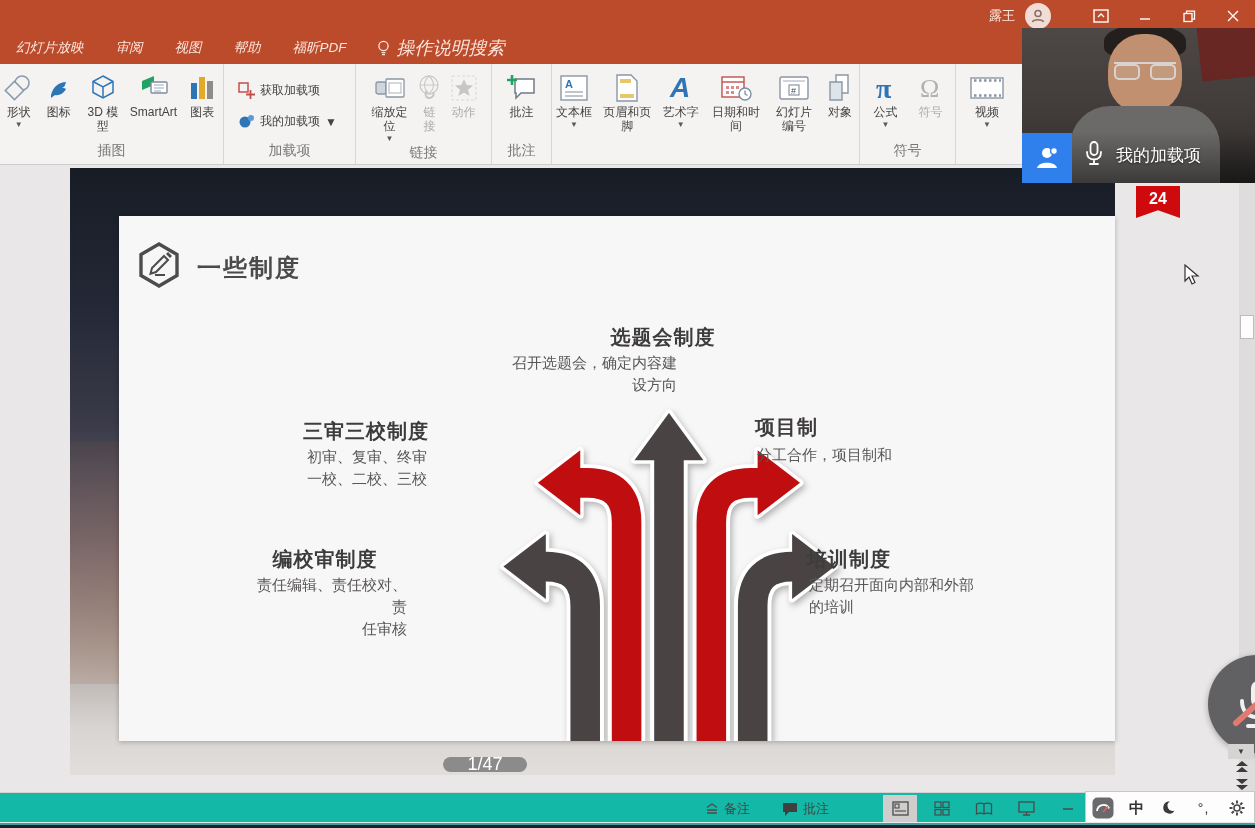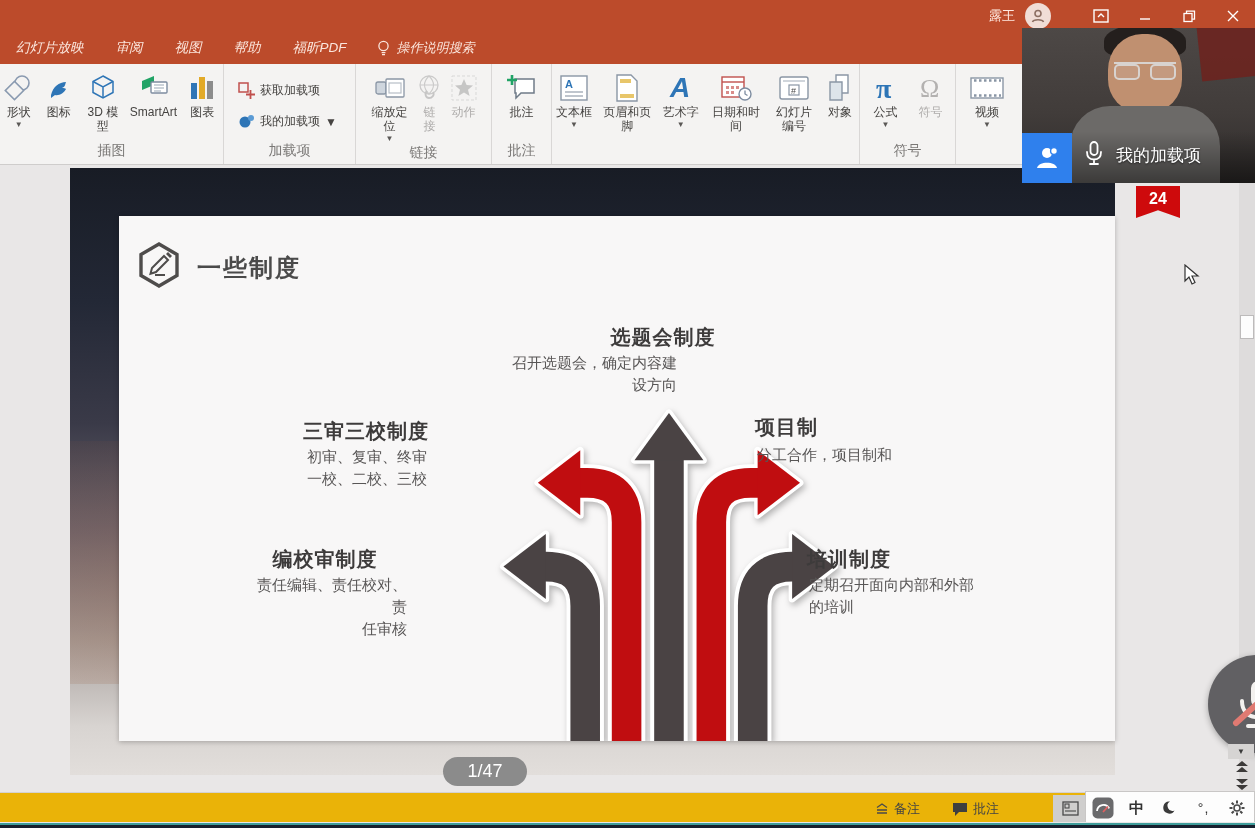--- a/index.html
+++ b/index.html
@@ -9,21 +9,21 @@
 
   
   .titlebar { position:absolute; left:0; top:0; width:1255px; height:32px; background:#bc4b2b; }
   .tb-title { position:absolute; left:0; right:420px; top:8px; text-align:center; color:#fff; font-size:14px; }
   .tb-right { position:absolute; right:0; top:0; height:32px; display:flex; align-items:center; }
   .tb-user { color:#ffe9e1; font-size:13px; margin-right:10px; }
   .tb-avatar { width:26px; height:26px; border-radius:50%; background:#f0ddd6; display:flex; align-items:center; justify-content:center; margin-right:28px; }
   .tb-btn { width:44px; height:32px; display:flex; align-items:center; justify-content:center; color:#fff; }
   .menubar { position:absolute; left:0; top:32px; width:1255px; height:32px; background:#bc4b2b; display:flex; align-items:center;font-style:italic; }
   .mtab { color:#fbe6dd; font-size:13.5px; padding:0 16px; height:32px; line-height:32px; }
-  .tellme { display:flex; align-items:center; gap:7px; color:#fbe6dd; font-size:13px; margin-left:14px; }
+  .tellme { display:flex; align-items:center; gap:7px; color:#fbe6dd; font-size:18px; margin-left:14px; }
 
   
   .ribbon { position:absolute; left:0; top:64px; width:1255px; height:101px; background:#f4f3f2; border-bottom:1px solid #cfcdcc; display:flex; }
   .rgroup { position:relative; height:100%; border-right:1px solid #d9d7d6; display:flex; flex-direction:column; }
   .rbuttons { flex:1; display:flex; align-items:flex-start; justify-content:center; padding-top:6px; gap:2px; }
   .rlabel { text-align:center; font-size:14px; color:#7a7876; padding-bottom:4px; }
   .rbtn { display:flex; flex-direction:column; align-items:center; text-align:center; padding:1px 3px; }
   .rbtn .ric { height:34px; display:flex; align-items:center; justify-content:center; }
   .rbtn .rlb { font-size:12px; color:#454341; line-height:14px; white-space:pre-line; }
   .rbtn .caret { font-size:8px; color:#5a5856; line-height:8px; margin-top:2px; }
@@ -40,21 +40,21 @@
   .slide-glow { position:absolute; left:0; top:45%; width:45%; height:40%; background:radial-gradient(ellipse at 30% 60%, rgba(150,90,60,.35), rgba(0,0,0,0)); }
   .card { position:absolute; left:49px; top:48px; width:996px; height:525px; background:#f8f7f7; box-shadow:0 1px 5px rgba(0,0,0,.25); }
 
   .slide-title-row { position:absolute; left:16px; top:25px; display:flex; align-items:center; gap:14px; }
   .slide-title { font-size:24px; font-weight:bold; color:#4a4a4a; letter-spacing:2px; }
 
   .itm-title { position:absolute; font-size:20px; font-weight:bold; color:#3d3b3b; letter-spacing:1px; }
   .itm-desc { position:absolute; font-size:15px; color:#585656; line-height:22px; white-space:pre-line; }
   .ta-c { text-align:center; } .ta-r { text-align:right; }
 
-  .page-pill { position:absolute; left:443px; top:592px; width:84px; height:29px; border-radius:15px;
+  .page-pill { position:absolute; left:443px; top:592px; width:84px; height:15px; border-radius:15px;
     background:#8b8b8b; color:#fff; font-size:18px; display:flex; align-items:center; justify-content:center; }
 
   .bookmark { position:absolute; left:1066px; top:18px; width:44px; height:32px; background:#ce0a0c;
     clip-path:polygon(0 0,100% 0,100% 100%,50% 76%,0 100%); color:#fff; font-size:16px; font-weight:bold;
     text-align:center; line-height:26px; }
 
   
   .webcam { position:absolute; left:1022px; top:28px; width:233px; height:155px; overflow:hidden;
     background:linear-gradient(180deg,#4d4846 0%,#413c3a 55%,#2e2b2a 100%); }
   .wc-poster { position:absolute; right:-14px; top:-8px; width:70px; height:58px; background:#6e221d; transform:rotate(-6deg); opacity:.85; }
@@ -62,22 +62,22 @@
   .wc-hair { position:absolute; left:82px; top:-4px; width:82px; height:34px; background:#241f1d; border-radius:50% 50% 30% 30%; }
   .wc-glass { position:absolute; left:92px; top:34px; width:62px; height:18px; border-top:2px solid #d8d3cf; display:flex; justify-content:space-between; }
   .wc-glass i { width:26px; height:16px; border:2px solid #d8d3cf; border-radius:5px; background:rgba(230,230,235,.12); }
   .wc-body { position:absolute; left:48px; top:78px; width:150px; height:80px; background:#6c6a68; border-radius:40px 40px 0 0; }
   .wc-bar { position:absolute; left:0; bottom:0; width:233px; height:52px; background:linear-gradient(180deg,rgba(0,0,0,0),rgba(0,0,0,.45)); }
   .wc-blue { position:absolute; left:0; bottom:0; width:50px; height:50px; background:#2f80ed; display:flex; align-items:center; justify-content:center; }
   .wc-name { position:absolute; left:94px; bottom:16px; color:#fff; font-size:17px; text-shadow:0 1px 2px rgba(0,0,0,.6); }
   .wc-mic { position:absolute; left:62px; bottom:12px; }
 
   
-  .statusbar { position:absolute; left:0; top:792px; width:1255px; height:32px; background:#eab308; border-top:1px solid #d4d2d1;
-    display:flex; align-items:center; justify-content:flex-end; gap:8px; }
+  .statusbar { position:absolute; left:0; top:792px; width:1255px; height:32px; background:#14b8a6; border-top:1px solid #d4d2d1;
+    display:flex; align-items:center; justify-content:flex-end; padding-right:170px; gap:8px; }
   .sb-item { display:flex; align-items:center; gap:5px; font-size:13px; color:#444; padding:0 12px; height:32px; }
   .sb-view { width:34px; height:28px; display:flex; align-items:center; justify-content:center; }
   .sb-view.active { background:#cfcecd; }
   .bottom-edge { position:absolute; left:0; top:822px; width:1255px; height:6px; background:linear-gradient(180deg,#e8e8e8 0 1px,#3f9d9b 1px 3px,#17202e 3px 6px); }
 
   .ime { position:absolute; left:1085px; top:791px; width:170px; height:34px; background:#fdfdfd; border:1px solid #c9c7c6;
     display:flex; align-items:center; }
   .ime-cell { flex:1; height:100%; display:flex; align-items:center; justify-content:center; font-size:16px; color:#333; }
   .ime-mode { font-weight:bold; font-size:15px; }
 

